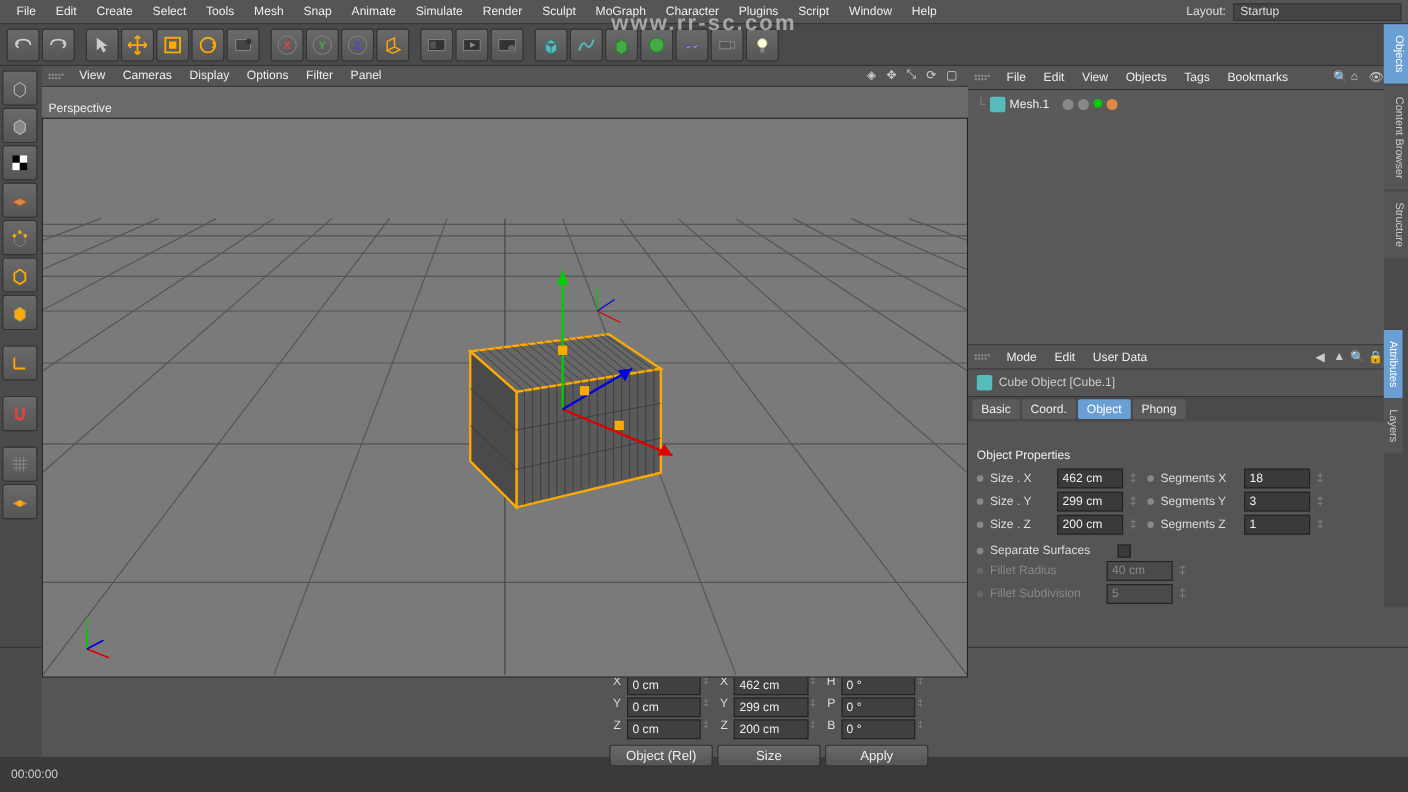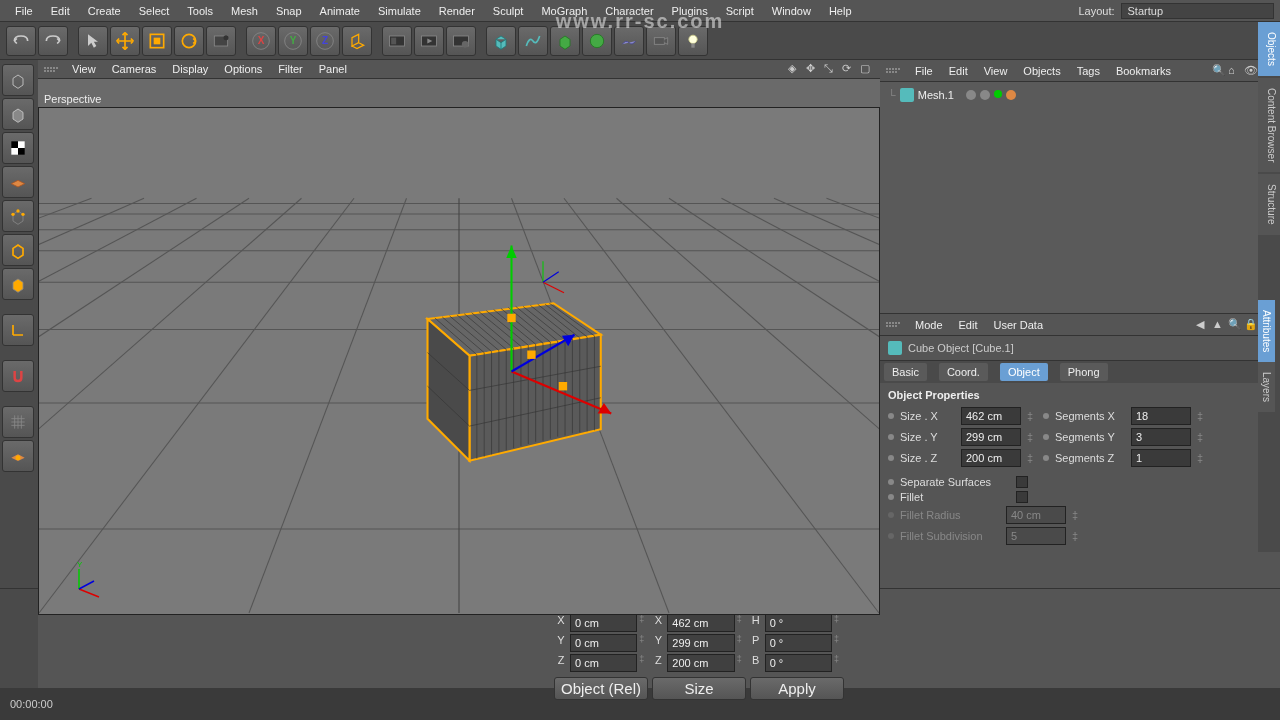--- a/index.html
+++ b/index.html
@@ -30,25 +30,25 @@
 .panel-menu .picons { margin-left:auto; display:flex; gap:2px; }
 .panel-menu .picons span { width:14px; height:14px; display:inline-block; }
 .obj-tree { height:232px; background:#5a5a5a; border-bottom:1px solid #333; padding:4px; }
 .tree-row { display:flex; align-items:center; gap:4px; padding:2px 4px; }
 .tree-row .cube-icon { width:14px; height:14px; background:#5bb; border-radius:2px; }
 .tree-row .name { color:#eee; font-size:11px; }
 .tree-row .dots { margin-left:8px; display:flex; gap:4px; }
 .tree-row .dots span { width:10px; height:10px; border-radius:50%; }
 .attr-head { background:#555; padding:5px 8px; display:flex; align-items:center; gap:6px; border-bottom:1px solid #333; }
 .attr-head .cube-icon { width:14px; height:14px; background:#5bb; border-radius:2px; }
-.attr-tabs { display:flex; background:#4a4a4a; padding:2px 4px; gap:12px; }
+.attr-tabs { display:flex; background:#4a4a4a; padding:2px 4px; gap:2px; }
 .attr-tab { padding:3px 8px; background:#5a5a5a; color:#eee; font-size:11px; cursor:pointer; border-radius:2px; }
 .attr-tab.active { background:#6a9fd4; color:#fff; }
 .attr-body { padding:6px 8px; background:#555; flex:1; }
-.attr-title { color:#eee; font-weight:bold; margin-bottom:6px; font-size:11px; }
+.attr-title { color:#eee; font-weight:normal; margin-bottom:6px; font-size:11px;margin-top:19px; }
 .prop-row { display:flex; align-items:center; gap:6px; margin-bottom:3px; font-size:11px; }
 .prop-row .bullet { width:6px; height:6px; border-radius:50%; background:#888; }
 .prop-row .lbl { width:55px; color:#ddd; }
 .prop-row .lbl2 { width:70px; color:#ddd; }
 .prop-row .val { background:#3a3a3a; color:#eee; padding:2px 4px; width:60px; border:1px solid #222; font-size:11px; }
 .prop-row .spin { width:10px; color:#888; }
 .prop-row .chk { width:12px; height:12px; background:#3a3a3a; border:1px solid #222; }
 .prop-row.disabled { color:#888; }
 .prop-row.disabled .lbl, .prop-row.disabled .val { color:#888; }
 .rside { position:absolute; right:0; top:22px; width:22px; height:530px; background:#4a4a4a; display:flex; flex-direction:column; }
@@ -59,21 +59,21 @@
 .bleft .bmenu { height:22px; display:flex; align-items:center; padding:0 6px; background:#555; border-bottom:1px solid #333; }
 .bleft .bmenu .mi { padding:3px 8px; color:#eee; }
 .bcoords { flex:1; background:#555; }
 .bcoords .bmenu { height:22px; display:flex; align-items:center; background:#555; border-bottom:1px solid #333; }
 .bcoords .bmenu .col-h { flex:1; padding:3px 8px; color:#eee; text-align:left; }
 .bcoords .grid { display:grid; grid-template-columns:14px 1fr 10px 14px 1fr 10px 14px 1fr 10px; gap:2px; padding:3px 6px; }
 .bcoords .grid .ax { color:#ddd; font-size:11px; text-align:center; }
 .bcoords .grid .cv { background:#404040; color:#eee; padding:2px 4px; border:1px solid #222; font-size:11px; }
 .bcoords .grid .sp { color:#888; font-size:9px; }
 .bcoords .btns { display:flex; gap:4px; padding:2px 6px; justify-content:center; }
-.bcoords .btns .bb { flex:1; max-width:100px; background:linear-gradient(#6a6a6a,#555); border:1px solid #333; text-align:center; padding:2px; color:#eee; font-size:15px; border-radius:3px; }
+.bcoords .btns .bb { flex:1; max-width:100px; background:linear-gradient(#6a6a6a,#555); border:1px solid #333; text-align:center; padding:2px; color:#eee; font-size:12px; border-radius:3px; }
 .bright { width:430px; background:#555; }
 .timeline { height:32px; background:#3a3a3a; display:flex; align-items:center; padding:0 10px; color:#ccc; font-size:11px; }
 .grip { width:14px; display:inline-flex; flex-wrap:wrap; gap:1px; margin-right:6px; }
 .grip span { width:2px; height:2px; background:#888; }
 .wm { position:absolute; left:50%; top:10px; transform:translateX(-50%); color:rgba(255,255,255,0.5); font-size:20px; font-weight:bold; letter-spacing:2px; pointer-events:none; }
 </style>
 </head>
 <body>
 
 <div class="menubar">
@@ -541,25 +541,20 @@
           <span class="lbl2">Segments Z</span>
         <span class="val">1</span>
           <span class="spin">‡</span>
       </div>
       <div style="height:6px"></div>
       <div class="prop-row">
         <span class="bullet"></span>
           <span class="lbl" style="width:110px">Separate Surfaces</span>
         <span class="chk"></span>
       </div>
-      <div class="prop-row">
-        <span class="bullet"></span>
-          <span class="lbl" style="width:110px">Fillet</span>
-        <span class="chk"></span>
-      </div>
       <div class="prop-row disabled">
         <span class="bullet" style="background:#666"></span>
           <span class="lbl" style="width:100px">Fillet Radius</span>
         <span class="val" style="background:#4a4a4a">40 cm</span>
           <span class="spin">‡</span>
       </div>
       <div class="prop-row disabled">
         <span class="bullet" style="background:#666"></span>
           <span class="lbl" style="width:100px">Fillet Subdivision</span>
         <span class="val" style="background:#4a4a4a">5</span>

